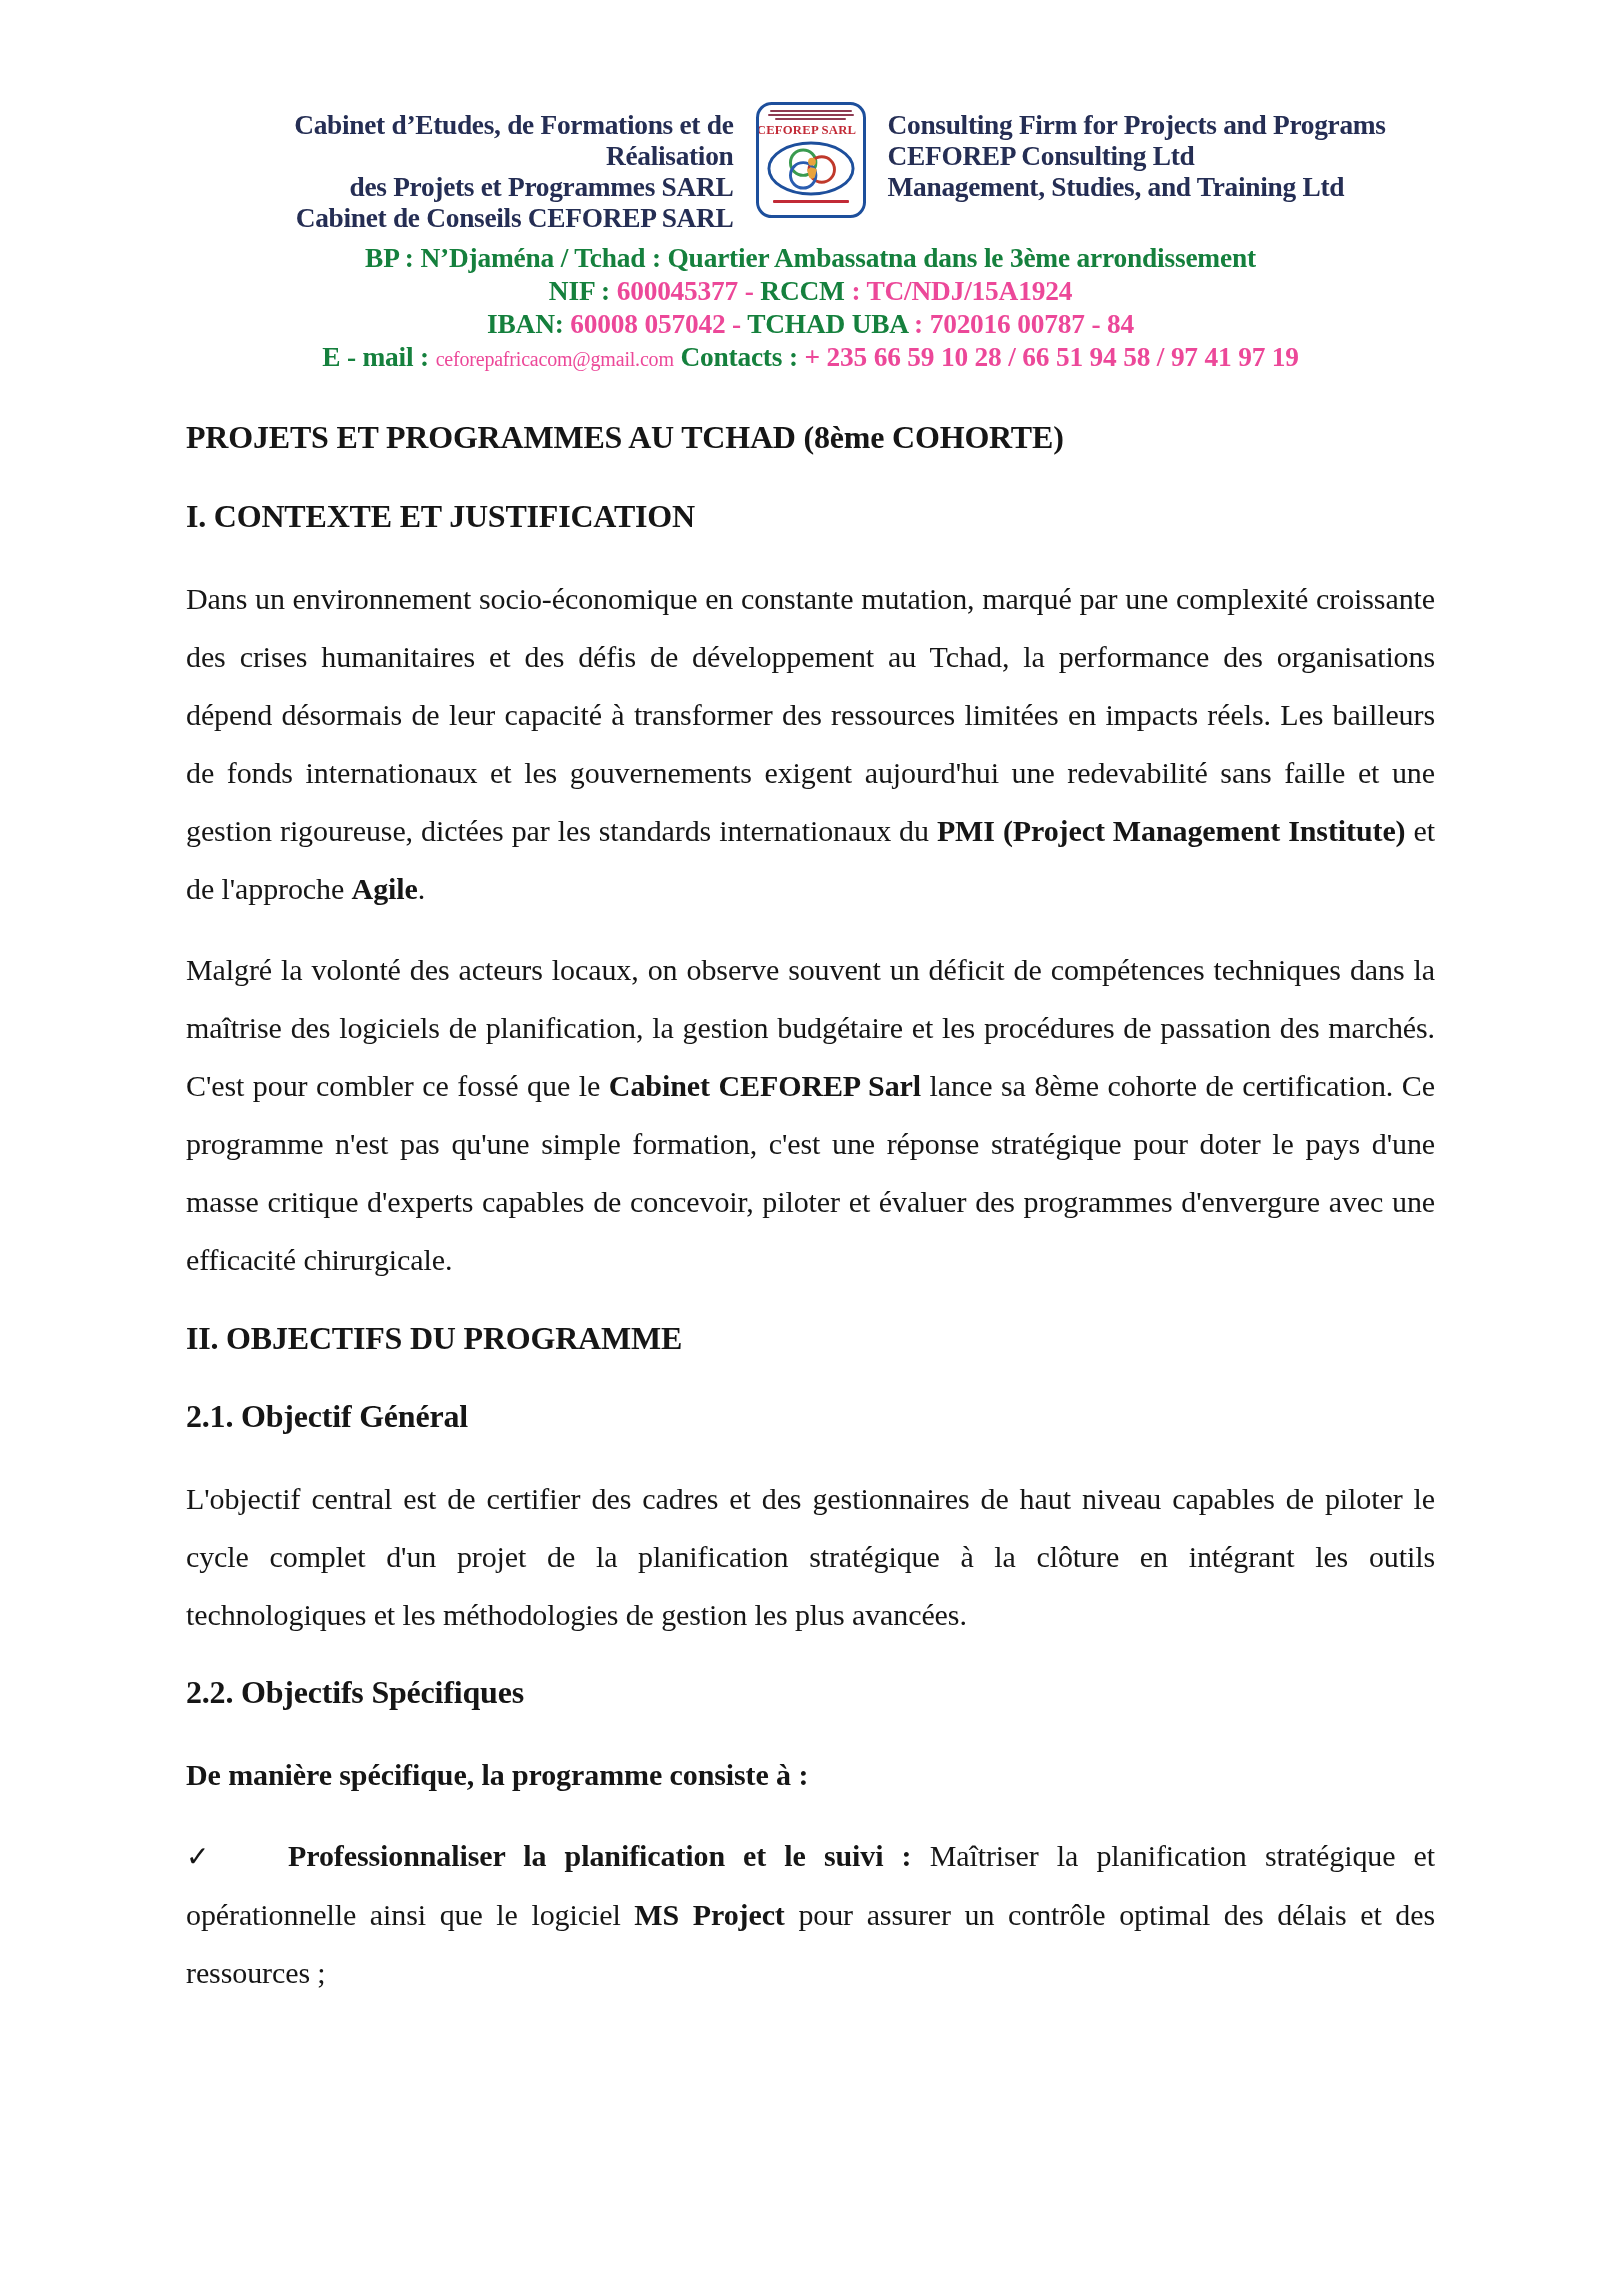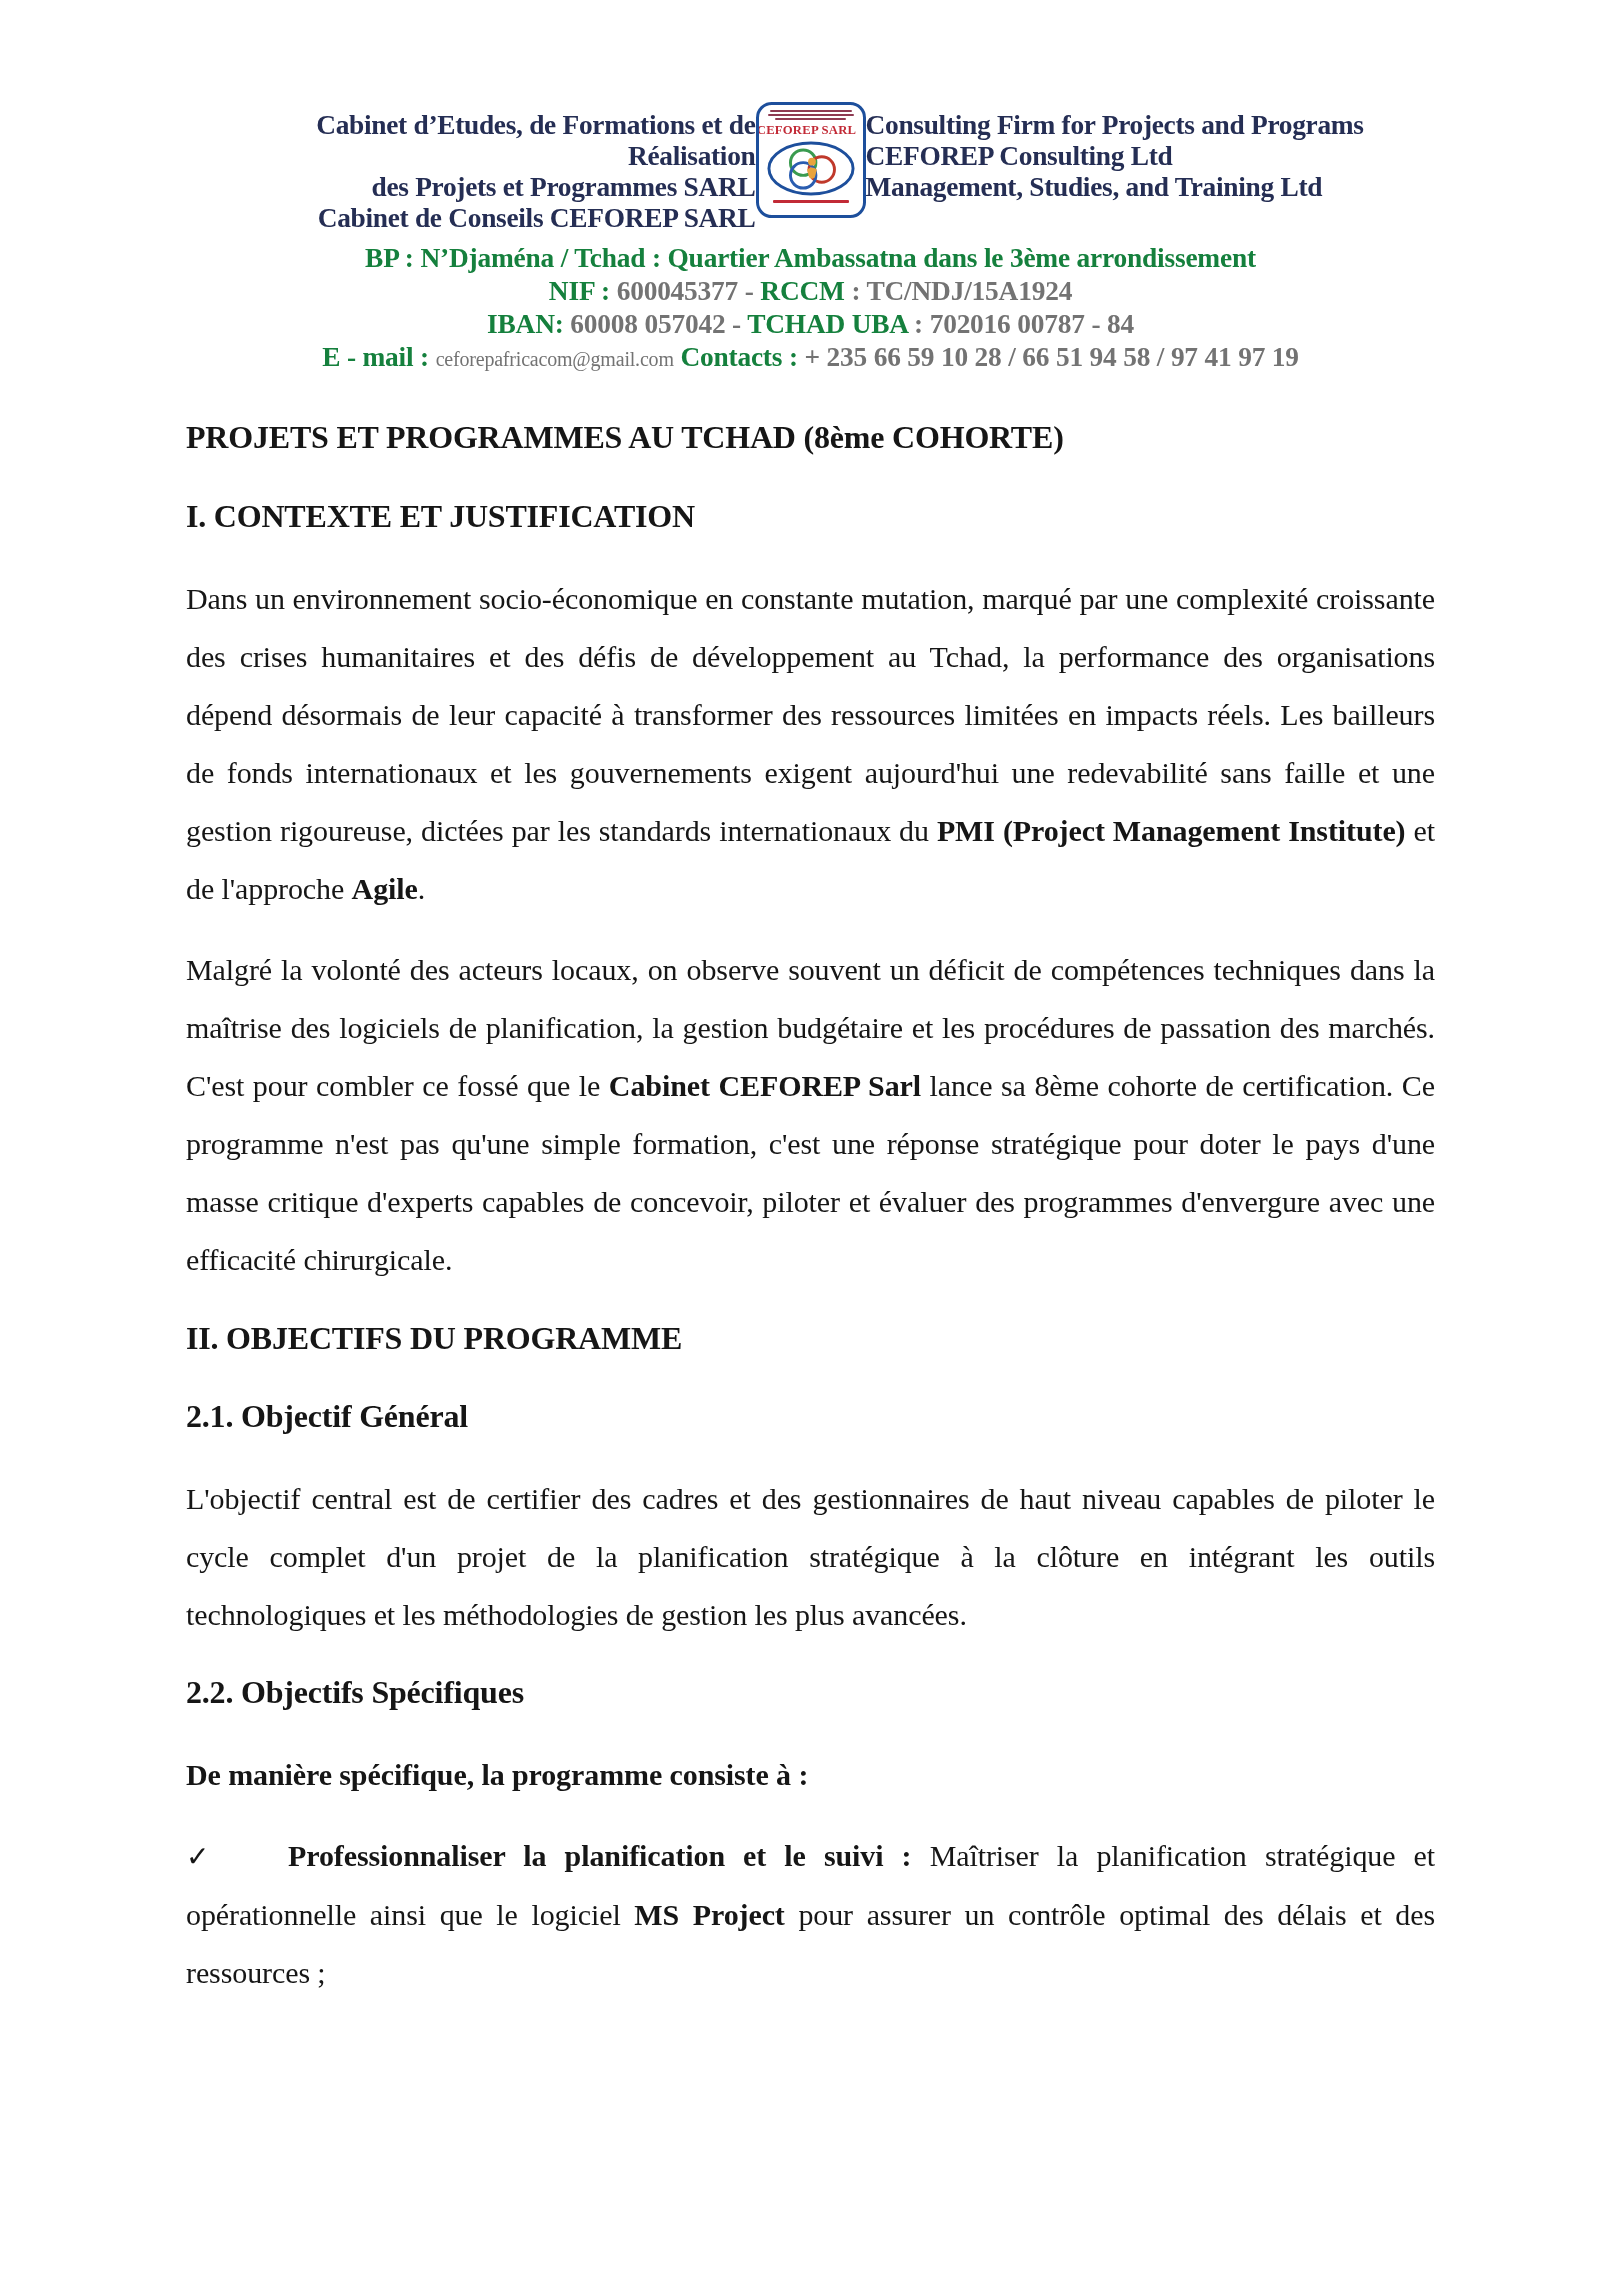--- a/index.html
+++ b/index.html
@@ -7,21 +7,21 @@
   .page {
     width:1621px; height:2293px;
     background:#ffffff;
     font-family:"Liberation Serif","DejaVu Serif",serif;
     color:#161616;
     position:relative;
     overflow:hidden;
   }
   
   .letterhead { padding-top:102px; }
-  .lh-top { display:flex; justify-content:center; align-items:flex-start; gap:0; }
+  .lh-top { display:flex; justify-content:center; align-items:flex-start; gap:22px; }
   .lh-col { width:573px; padding-top:7.8px; }
   .lh-col.left  { text-align:right; }
   .lh-col.right { text-align:left; }
   .lh-line { font-weight:bold; color:#252e54; font-size:27.4px; line-height:31px; letter-spacing:-0.3px; }
   .logo {
     width:110px; height:116px; flex:0 0 110px;
     border:3.9px solid #1d4f9c; border-radius:15.7px;
     background:#fff; display:flex; flex-direction:column; align-items:center;
     padding-top:4.9px; overflow:hidden;
   }
@@ -29,21 +29,21 @@
   .logo-micro i { display:block; height:2px; background:#8e3a52; border-radius:1px; }
   .logo-micro i:nth-child(1){ width:82px; }
   .logo-micro i:nth-child(2){ width:86px; }
   .logo-micro i:nth-child(3){ width:71px; }
   .logo-name { color:#c22a36; font-weight:bold; font-size:12.7px; letter-spacing:0.2px; margin:1px 8px 2px 0; white-space:nowrap; }
   .logo-bottom { width:76px; height:2.9px; background:#c22a36; border-radius:1px; margin-top:2.9px; }
   
   .hline { text-align:center; font-weight:bold; font-size:27.4px; line-height:33px; letter-spacing:-0.2px; }
   .hline.bp { margin-top:7.8px; }
   .red  { color:#15803d; }
-  .navy { color:#737373; }
+  .navy { color:#ec4899; }
   .email-val { font-weight:normal; font-size:20px; }
   
   .doc { padding:0 186px; }
   .title { margin-top:31px; font-weight:bold; font-size:32px; line-height:61px; letter-spacing:-0.2px; }
   .h1 { margin-top:19.6px; font-weight:bold; font-size:32px; line-height:59px; letter-spacing:-0.2px; }
   .para { margin-top:23.5px; font-size:30px; line-height:58px; text-align:justify; letter-spacing:-0.1px; }
   .para.bold { font-weight:bold; text-align:left; }
   .check { display:inline-block; width:102px; font-size:28px; }
 </style>
 </head>

